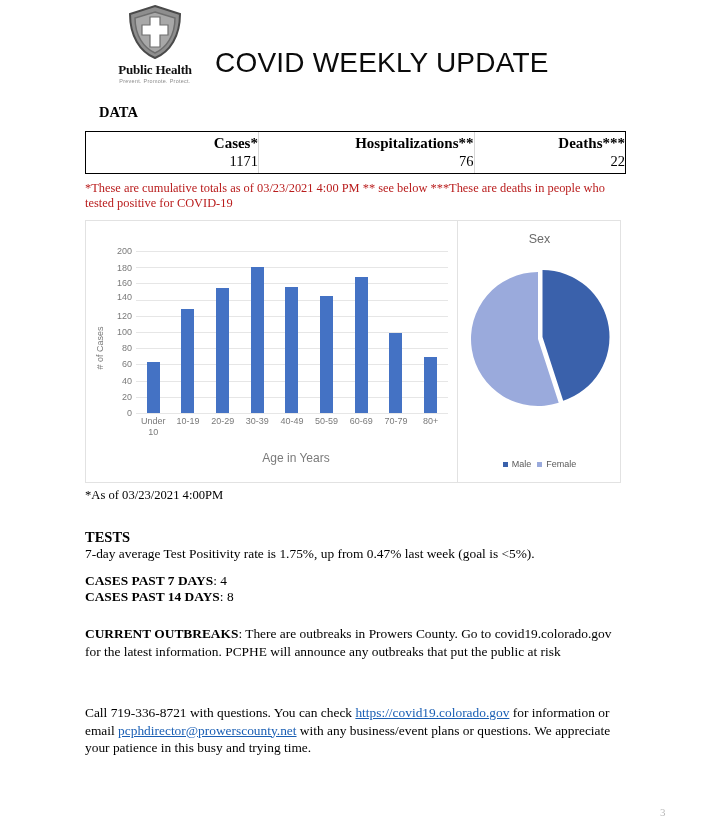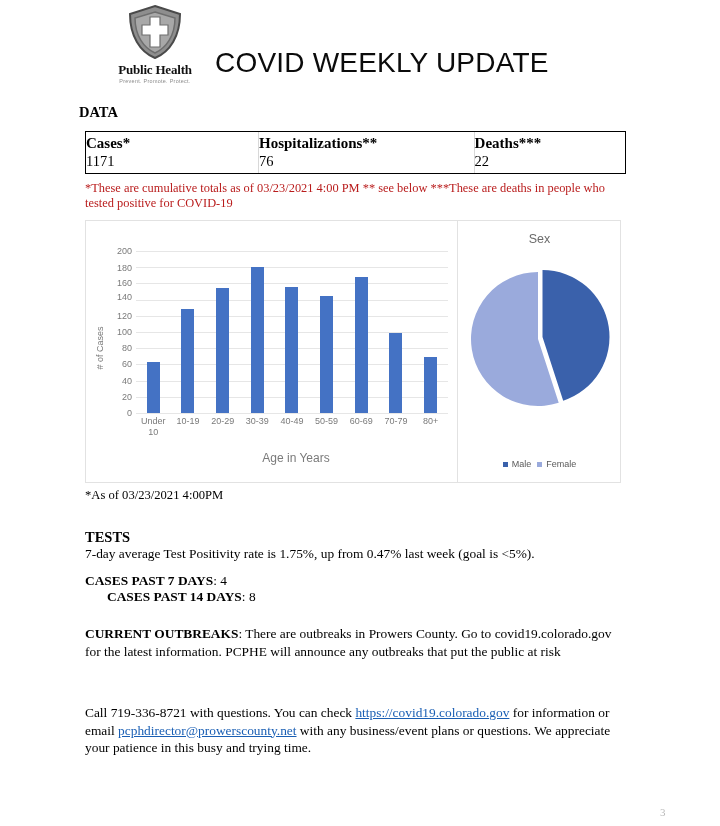--- a/index.html
+++ b/index.html
@@ -74,37 +74,37 @@
     white-space: nowrap;
   }
   
   .sec-label {
     position: absolute;
     font-family: "Liberation Serif", serif;
     font-weight: bold;
     font-size: 14.5px;
     color: #000;
   }
-  #data-label { left: 79px; top: 104px; }
+  #data-label { left: 99px; top: 104px; }
   
   .summary-table {
     position: absolute;
     left: 85px;
     top: 131px;
     width: 541px;
     border: 1.6px solid #000;
     box-sizing: border-box;
     border-collapse: collapse;
   }
   .summary-table table {
     width: 100%;
     border-collapse: collapse;
   }
   .summary-table th, .summary-table td {
-    text-align: left;
+    text-align: right;
     font-family: "Liberation Serif", serif;
     border-left: 0.6px solid #d8d8d8;
     border-right: 0.6px solid #d8d8d8;
   }
   .summary-table th:first-child, .summary-table td:first-child { border-left: none; }
   .summary-table th:last-child, .summary-table td:last-child { border-right: none; }
   .summary-table th {
     font-weight: bold;
     font-size: 15px;
     padding: 3px 0 1px 0;
@@ -295,21 +295,21 @@
     position: absolute;
     font-family: "Liberation Serif", serif;
     font-size: 13.4px;
     line-height: 17.5px;
     color: #000;
   }
   #asof-note { left: 85px; top: 487px; font-size: 12.6px; }
   #tests-label { left: 85px; top: 529px; }
   #tests-line { left: 85px; top: 545px; width: 545px; }
   #cases7 { left: 85px; top: 572px; }
-  #cases14 { left: 85px; top: 588px; margin-left: 22px; }
+  #cases14 { left: 85px; top: 588px; }
   #outbreaks { left: 85px; top: 625px; width: 545px; }
   #contact { left: 85px; top: 704px; width: 548px; }
   b.strong { font-weight: bold; }
   a.link {
     color: #1a5fb4;
     text-decoration: underline;
   }
   .page-num {
     position: absolute;
     left: 660px;

